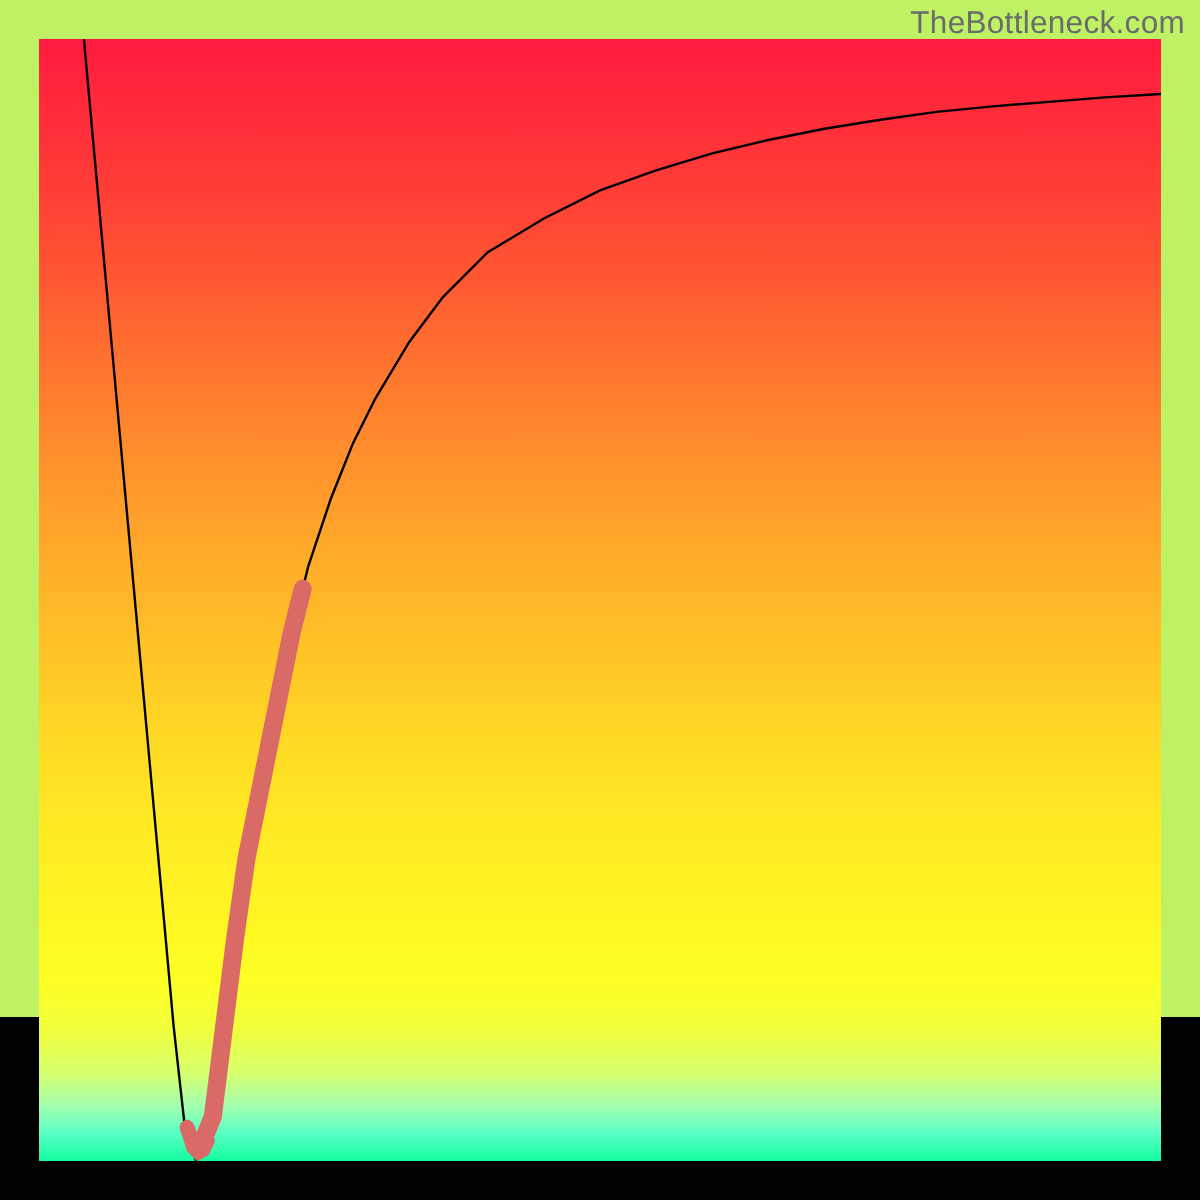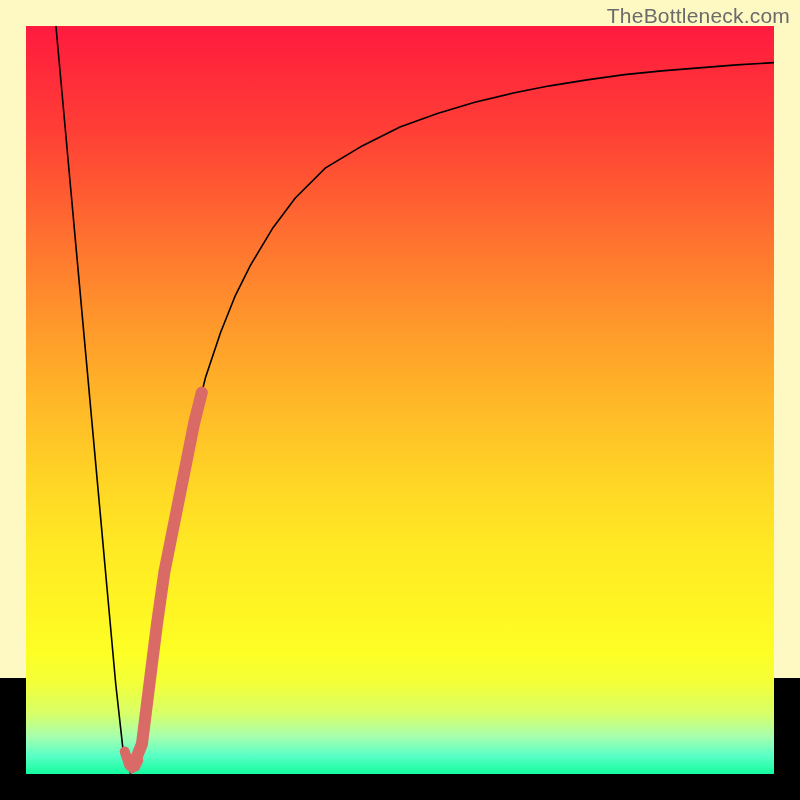--- a/index.html
+++ b/index.html
@@ -8,21 +8,21 @@
     width: 800px;
     height: 800px;
     overflow: hidden;
     background: #000;
     font-family: Arial, Helvetica, sans-serif;
   }
   .frame {
     position: relative;
     width: 800px;
     height: 678px;
-    background: #fef9c3;
+    background: #bef264;
     text-align: right;
   }
   .plot {
     position: absolute;
     left: 26px;
     top: 26px;
     width: 748px;
     height: 748px;
     overflow: hidden;
   }

